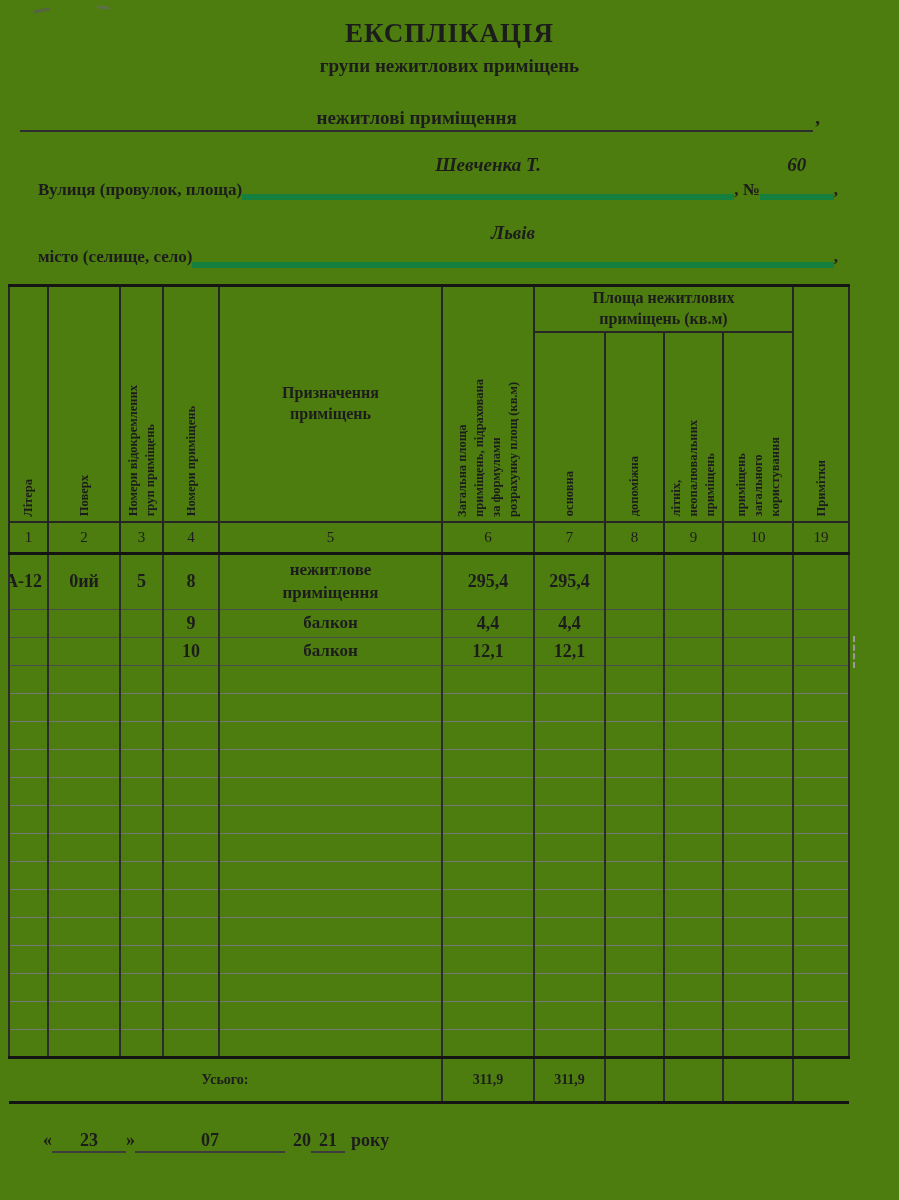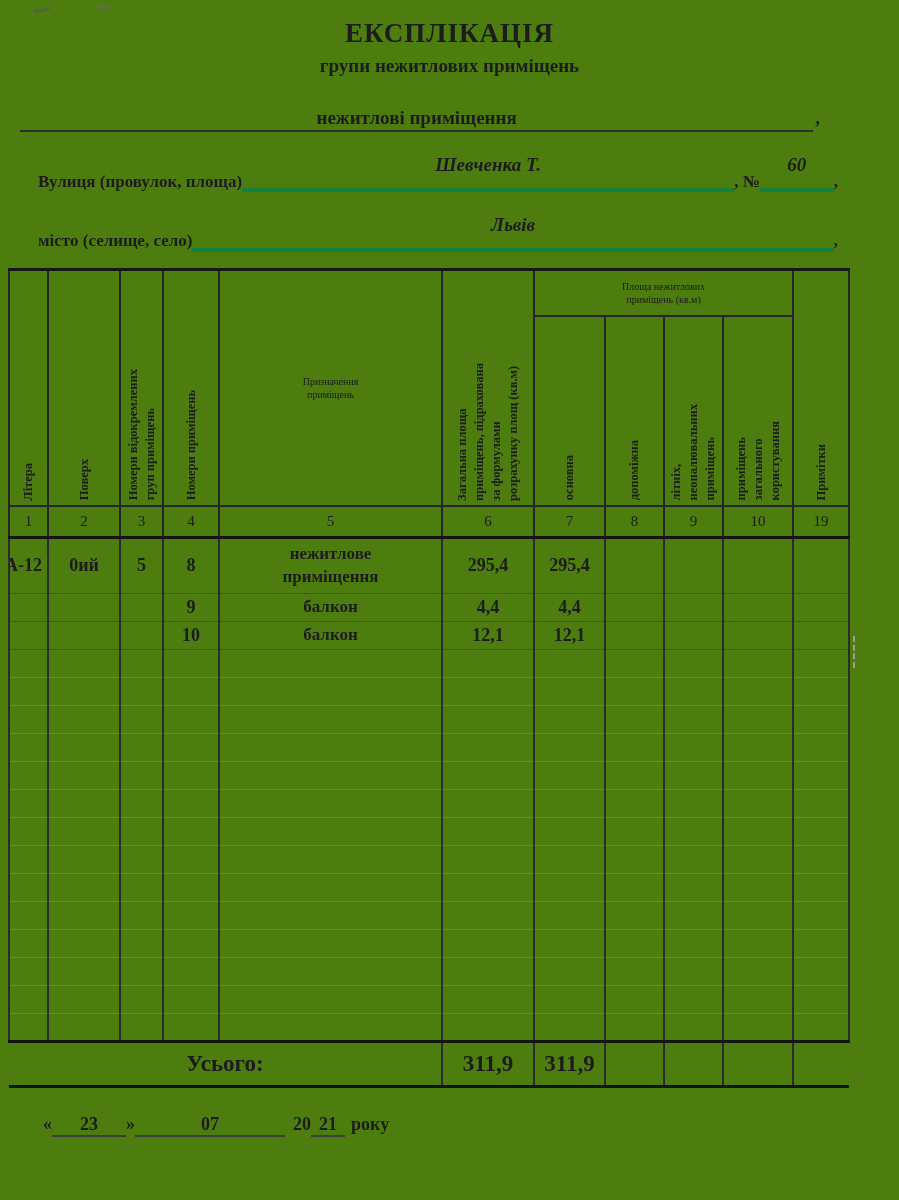--- a/index.html
+++ b/index.html
@@ -43,23 +43,23 @@
   
   .addr {
     display:flex; align-items:flex-end;
     margin:21px 0 0 38px;
     width:800px;
     font-size:17px; font-weight:700;
     line-height:1.25;
   }
   .addr .lbl { white-space:pre; }
   .fill {
-    border-bottom:4px solid #15803d;
-    text-align:center;
-    padding-bottom:11px;
+    border-bottom:6px solid #15803d;
+    text-align:center;
+    padding-bottom:17px;
   }
   .grow { flex:1; }
   .numfill { width:74px; }
   .distfill { width:462px; flex:none; }
   .val {
     font-style:italic; font-weight:700; font-size:19px;
     white-space:nowrap;
   }
   
   table.grid {
@@ -82,21 +82,21 @@
     writing-mode:vertical-rl;
     transform:rotate(180deg);
     white-space:pre-line;
     font-size:12.5px; font-weight:700;
     line-height:1.35;
     text-align:left;
   }
   td.purpose-hd { vertical-align:middle; }
   .hd-center {
     white-space:pre-line;
-    font-size:10px; font-weight:400;
+    font-size:16px; font-weight:700;
     line-height:1.3;
   }
   td.group-hd { vertical-align:middle; height:44px; }
   tr.hrow2 { height:190px; }
   
   tr.nums td {
     border:2px solid #262626;
     border-bottom:3px solid #141414;
     text-align:center;
     font-size:15px; font-weight:400;
@@ -126,21 +126,21 @@
   tbody.blank td { border-bottom:1px solid #767676; }
   
   tfoot td {
     border-top:3px solid #141414;
     border-bottom:3px solid #141414;
     border-left:2px solid #2c2c2c;
     border-right:2px solid #2c2c2c;
     height:42px;
     text-align:center;
     vertical-align:middle;
-    font-size:23px; font-weight:700;
+    font-size:14px; font-weight:700;
   }
   tfoot td.t-first { border-left:none; }
   tfoot td.t-last  { border-right:none; }
   
   .footer {
     margin:26px 0 0 43px;
     font-size:18px; font-weight:600;
   }
   .u {
     display:inline-block;

